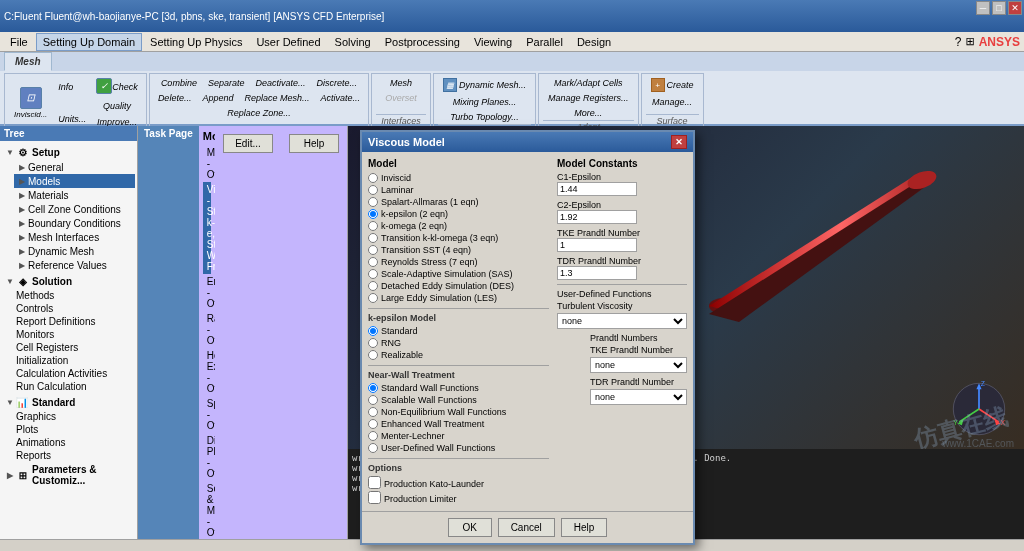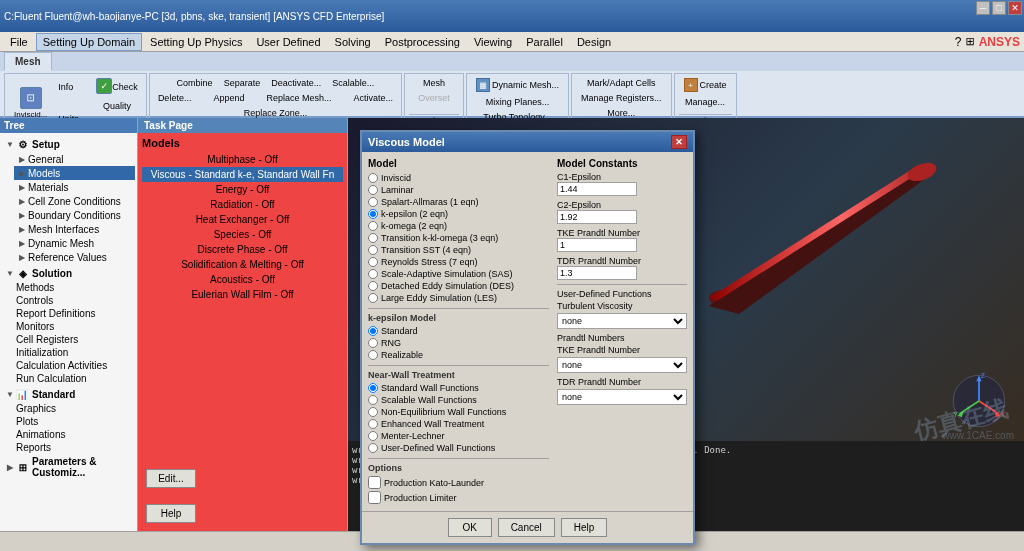--- a/index.html
+++ b/index.html
@@ -43,25 +43,26 @@
     }
     .menu-item {
       padding: 2px 6px;
       font-size: 11px;
       cursor: pointer;
       color: #000;
     }
 
     
     #ribbon {
-      height: 66px;
+      height: 74px;
       background: #dde5f0;
       border-bottom: 2px solid #7a9cc8;
       display: flex;
       flex-direction: column;
+      font-style: italic;
     }
     #ribbon-tabs {
       height: 22px;
       display: flex;
       align-items: flex-end;
       padding: 0 4px;
       gap: 1px;
       background: #c8d5e8;
     }
     .ribbon-tab {
@@ -178,24 +179,24 @@
       font-size: 10px;
       padding: 2px 2px 1px 2px;
       color: #000;
       display: flex;
       align-items: center;
     }
 
     
     #task-panel {
       width: 210px;
-      background: #ef4444;
+      background: #c4b5fd;
       border-right: 1px solid #a0a0a0;
       display: flex;
-      flex-direction: column;
+      flex-direction: row;
       overflow: hidden;
     }
     #task-header {
       background: #5585b8;
       color: white;
       padding: 2px 6px;
       font-size: 10px;
       font-weight: bold;
     }
     #task-content {
@@ -337,21 +338,21 @@
       width: 130px;
     }
     .dialog-section-label {
       font-size: 10px;
       font-weight: bold;
       margin-bottom: 3px;
       color: #000;
     }
     .radio-item {
       display: flex;
-      align-items: center;
+      align-items: flex-end;
       gap: 3px;
       padding: 1px 0;
       font-size: 9px;
       color: #000;
     }
     .radio-item input[type="radio"] {
       width: 10px; height: 10px;
     }
     .subsection-label {
       font-size: 9px;
@@ -389,21 +390,21 @@
       color: #000;
       margin-bottom: 2px;
     }
     .func-dropdown {
       width: 100%;
       height: 16px;
       font-size: 9px;
       background: white;
       border: 1px solid #a0a0a0;
     }
-    .prandtl-section { margin-top: 4px; }
+    .prandtl-section { margin-top: 4px; margin-left: 33px; }
     #dialog-footer {
       display: flex;
       justify-content: center;
       gap: 6px;
       padding: 6px;
       border-top: 1px solid #a0a0a0;
     }
     .dialog-btn {
       padding: 3px 12px;
       font-size: 10px;
@@ -505,23 +506,23 @@
       </div>
       <div class="ribbon-group-label">Mesh</div>
     </div>
 
     <div class="ribbon-group">
       <div class="ribbon-btns" style="flex-direction:column;gap:1px;">
         <div style="display:flex;gap:3px;">
           <div class="ribbon-btn" style="font-size:9px;min-width:0;padding:1px 3px;">Combine</div>
           <div class="ribbon-btn" style="font-size:9px;min-width:0;padding:1px 3px;">Separate</div>
           <div class="ribbon-btn" style="font-size:9px;min-width:0;padding:1px 3px;">Deactivate...</div>
-          <div class="ribbon-btn" style="font-size:9px;min-width:0;padding:1px 3px;">Scalable...</div>
-        </div>
-        <div style="display:flex;gap:14px;">
+          <div class="ribbon-btn" style="font-size:9px;min-width:0;padding:1px 3px;">Discrete...</div>
+        </div>
+        <div style="display:flex;gap:3px;">
           <div class="ribbon-btn" style="font-size:9px;min-width:0;padding:1px 3px;">Delete...</div>
           <div class="ribbon-btn" style="font-size:9px;min-width:0;padding:1px 3px;">Append</div>
           <div class="ribbon-btn" style="font-size:9px;min-width:0;padding:1px 3px;">Replace Mesh...</div>
           <div class="ribbon-btn" style="font-size:9px;min-width:0;padding:1px 3px;">Activate...</div>
         </div>
         <div style="display:flex;gap:3px;">
           <div class="ribbon-btn" style="font-size:9px;min-width:0;padding:1px 3px;">Replace Zone...</div>
         </div>
       </div>
     </div>

